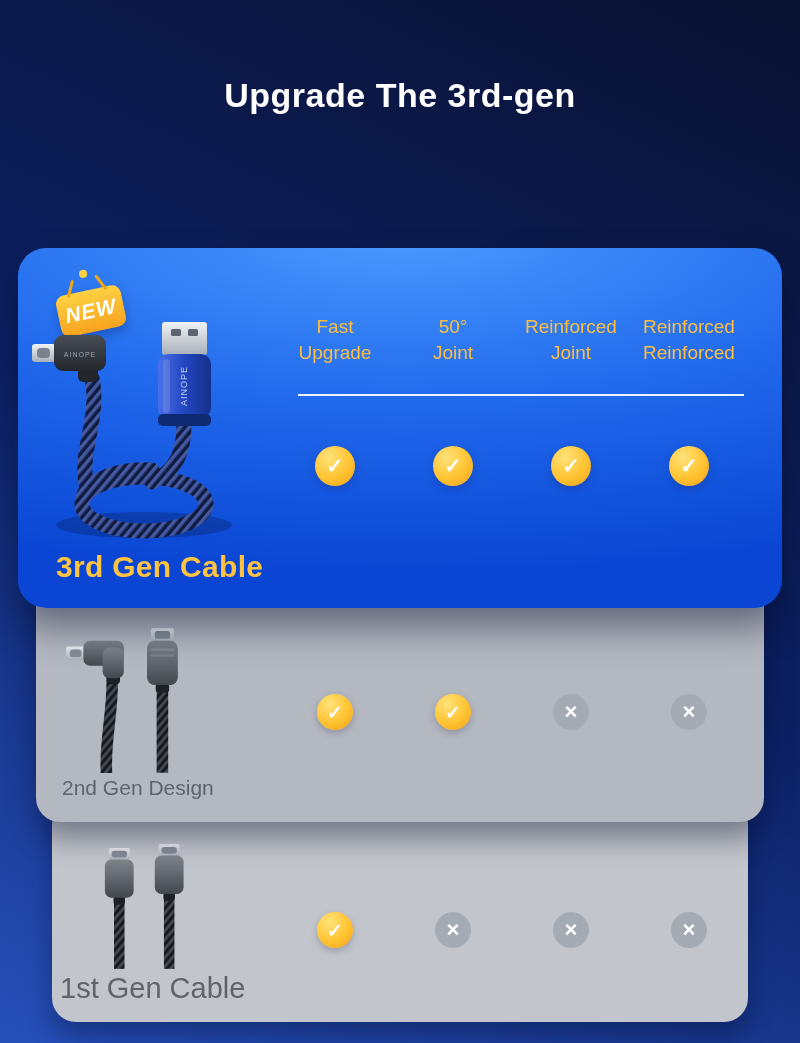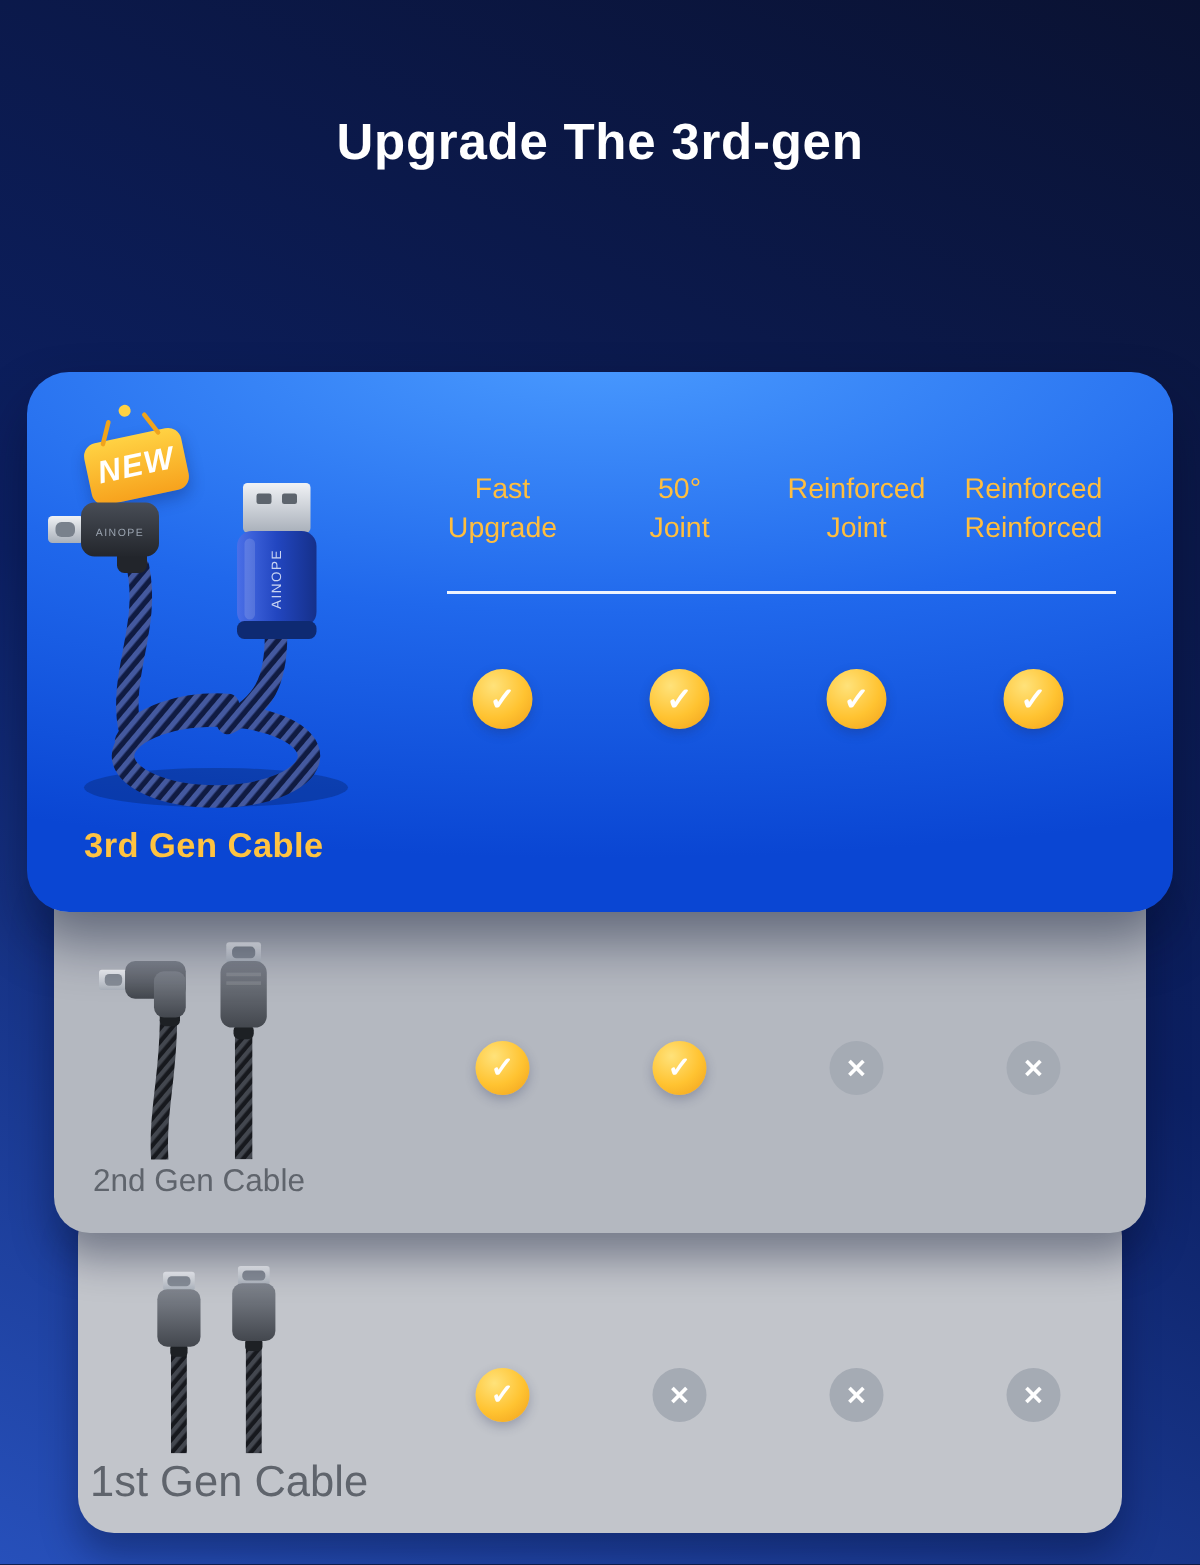--- a/index.html
+++ b/index.html
@@ -22,21 +22,21 @@
   .badge-wrap{position:absolute;left:40px;top:42px;width:66px;height:42px;transform:rotate(-12deg);}
   .badge{width:100%;height:100%;background:linear-gradient(180deg,#ffd243,#f7a21d);border-radius:9px;
     display:flex;align-items:center;justify-content:center;color:#fff;font-weight:700;font-style:italic;
     font-size:21px;letter-spacing:1px;box-shadow:0 5px 10px rgba(10,30,90,.3);}
   .badge-string{position:absolute;width:3px;height:18px;background:#f0a41c;top:-14px;border-radius:2px;}
   .s1{left:16px;transform:rotate(26deg);}
   .s2{right:16px;transform:rotate(-26deg);}
   .badge-dot{position:absolute;top:-21px;left:50%;width:8px;height:8px;margin-left:-4px;background:#ffd243;border-radius:50%;}
 
   .svg1{position:absolute;left:14px;top:70px;width:215px;height:225px;}
-  .label1{position:absolute;left:38px;top:302px;color:#ffc341;font-size:23px;font-weight:700;letter-spacing:.3px;}
+  .label1{position:absolute;left:38px;top:302px;color:#ffc341;font-size:30px;font-weight:700;letter-spacing:.3px;}
 
   .cols{position:absolute;left:258px;top:66px;width:472px;display:flex;}
   .col{flex:1;text-align:center;color:#ffbe3e;font-size:19px;font-weight:400;line-height:26px;}
   .divider{position:absolute;left:280px;top:146px;width:446px;height:2px;background:#ffffff;opacity:.92;}
 
   .marks{position:absolute;display:flex;width:472px;}
   .cell{flex:1;display:flex;justify-content:center;}
   .mark{width:40px;height:40px;border-radius:50%;display:flex;align-items:center;justify-content:center;
     color:#ffffff;font-weight:700;}
   .mark-yes{background:radial-gradient(circle at 35% 28%,#ffe27a 0%,#ffc331 55%,#f09f1b 100%);
@@ -183,21 +183,21 @@
       </g>
       <g>
         <rect x="93" y="57" width="14" height="10" rx="4" fill="#1d2024"></rect>
         <rect x="88" y="0" width="24" height="14" rx="2" fill="url(#metal2)"></rect>
         <rect x="92" y="3" width="16" height="8" rx="3" fill="#858c96"></rect>
         <rect x="84" y="13" width="32" height="46" rx="8" fill="url(#gray2)"></rect>
         <rect x="88" y="21" width="24" height="2.5" fill="#ffffff" opacity="0.12"></rect>
         <rect x="88" y="27" width="24" height="2.5" fill="#ffffff" opacity="0.12"></rect>
       </g>
     </svg>
-    <div class="label2">2nd Gen Cable</div>
+    <div class="label2">2nd Gen Design</div>
     <div class="marks marks2">
       <div class="cell">
           <span class="mark mark-yes">✓</span>
         </div>
       <div class="cell">
           <span class="mark mark-yes">✓</span>
         </div>
       <div class="cell">
           <span class="mark mark-no">×</span>
         </div>

